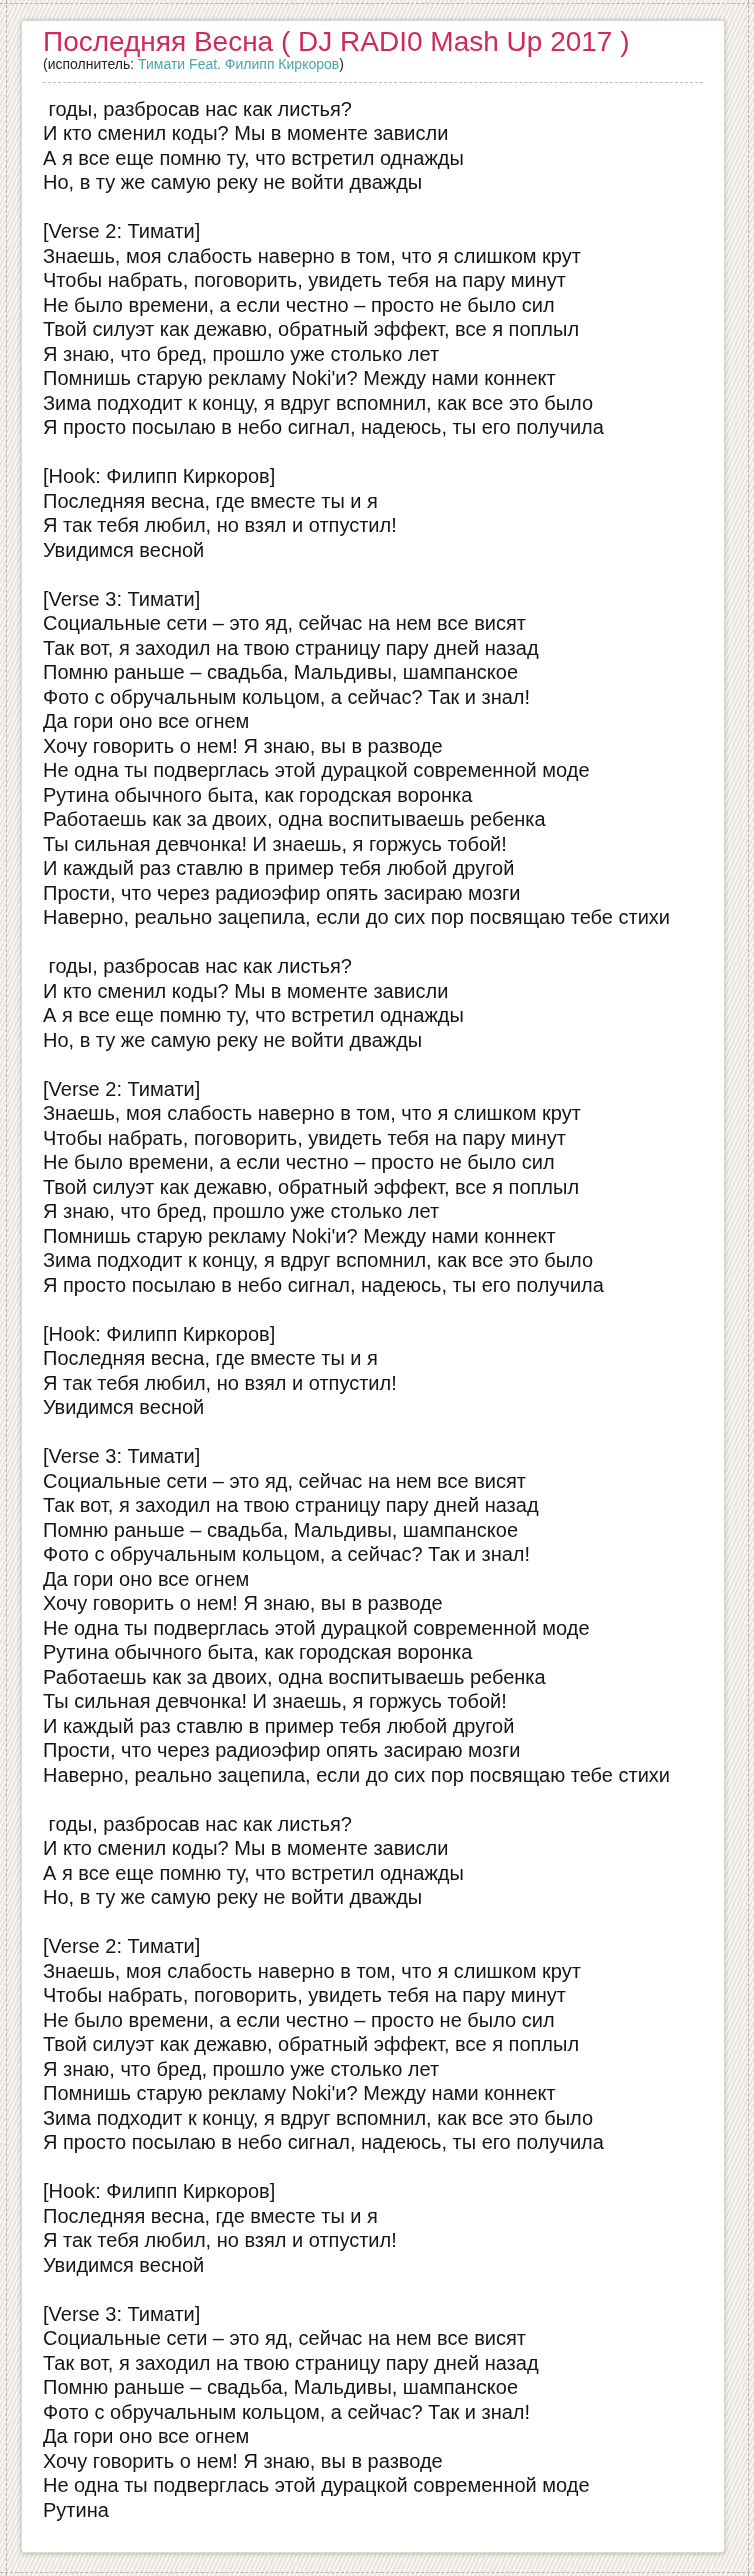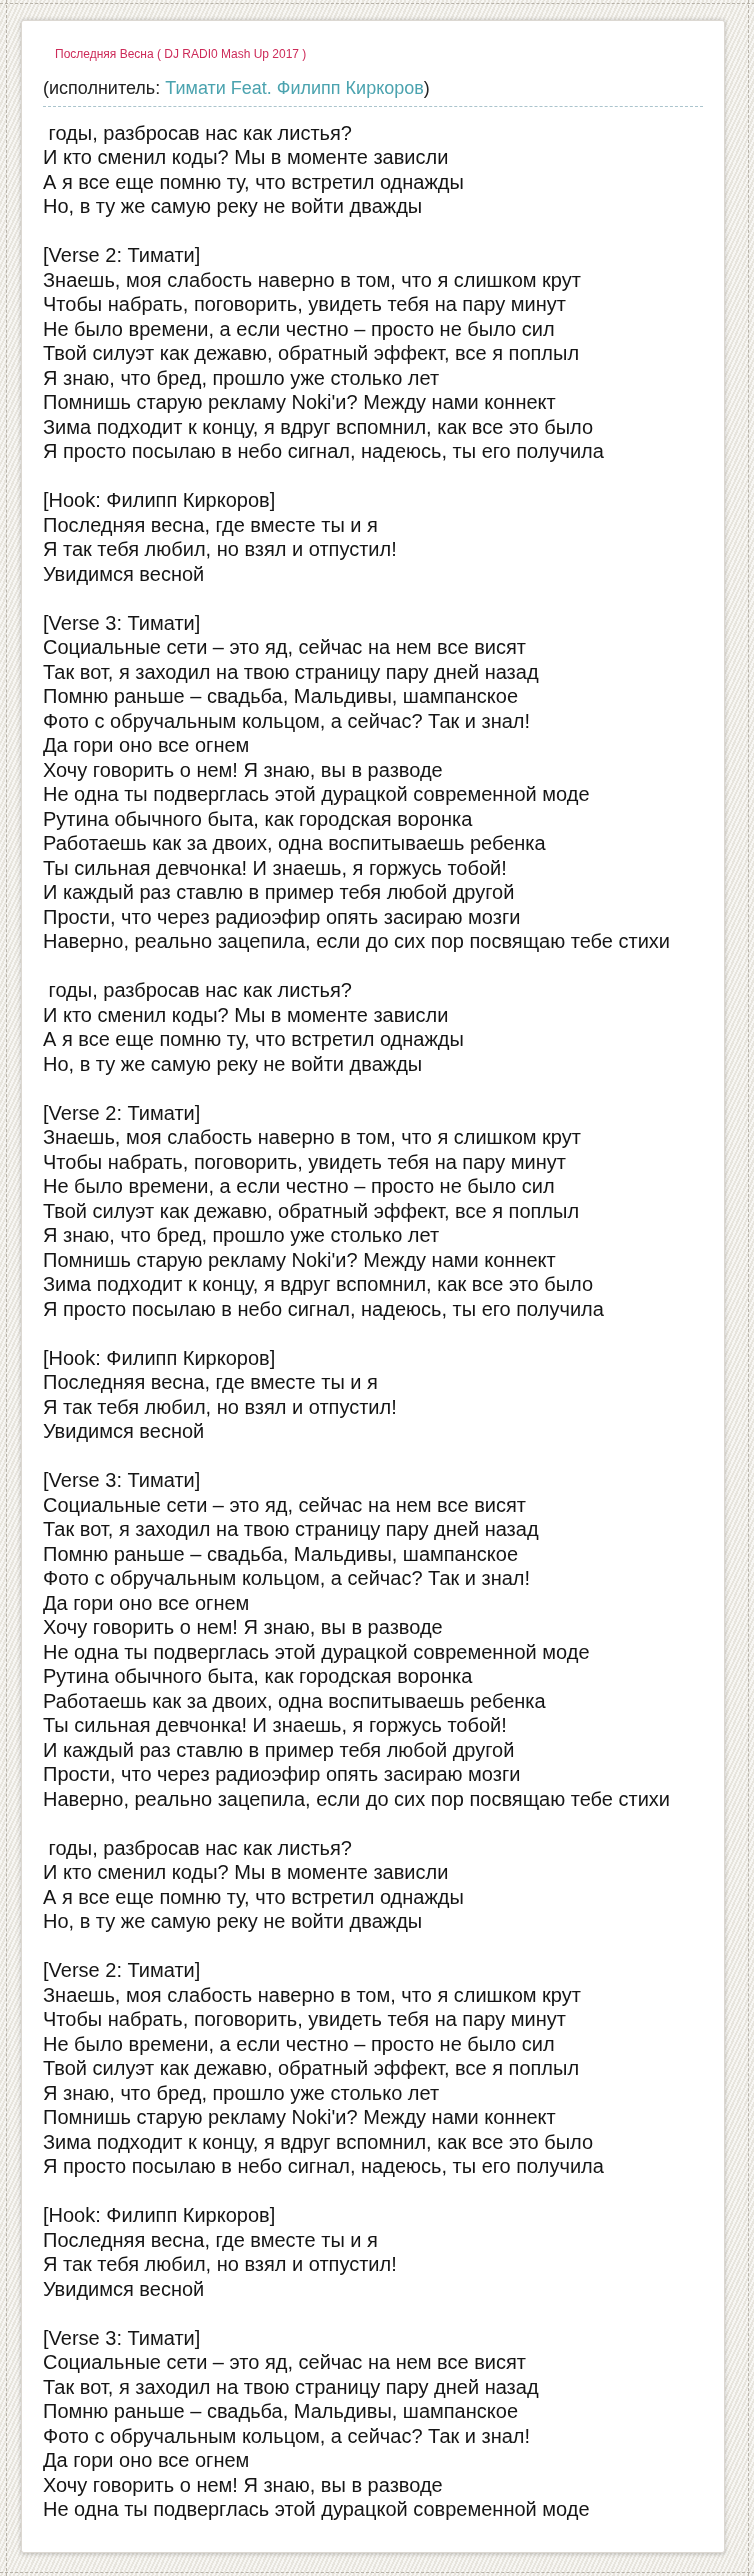--- a/index.html
+++ b/index.html
@@ -34,28 +34,28 @@
     border:0.9px solid #dcd8d2;
     border-radius:2.8px;
     box-shadow:0 0.9px 4.7px rgba(0,0,0,0.22);
     padding:9.4px 21px 0 21px;
   }
   .header{
     border-bottom:0.9px dashed var(--separator-dashed);
     padding-bottom:8.5px;
   }
   .page-title{
-    margin:12px;
-    font-size:12px;
+    margin:0;
+    font-size:28px;
     font-weight:400;
     line-height:24.5px;
     color:var(--title-color);
   }
   .artist-line{
-    font-size:18px;
+    font-size:14px;
     line-height:19px;
     color:#222222;
   }
   .artist-link{
     color:var(--artist-link-color);
     text-decoration:none;
     cursor:pointer;
   }
   .lyrics{
     margin-top:13.2px;
@@ -174,15 +174,16 @@
       <div class="lyric-line">Увидимся весной</div>
       <div class="lyric-line"></div>
       <div class="lyric-line">[Verse 3: Тимати]</div>
       <div class="lyric-line">Социальные сети – это яд, сейчас на нем все висят</div>
       <div class="lyric-line">Так вот, я заходил на твою страницу пару дней назад</div>
       <div class="lyric-line">Помню раньше – свадьба, Мальдивы, шампанское</div>
       <div class="lyric-line">Фото с обручальным кольцом, а сейчас? Так и знал!</div>
       <div class="lyric-line">Да гори оно все огнем</div>
       <div class="lyric-line">Хочу говорить о нем! Я знаю, вы в разводе</div>
       <div class="lyric-line">Не одна ты подверглась этой дурацкой современной моде</div>
+      <div class="lyric-line">Рутина</div>
     </div>
 </div>
 
 
 </body></html>

